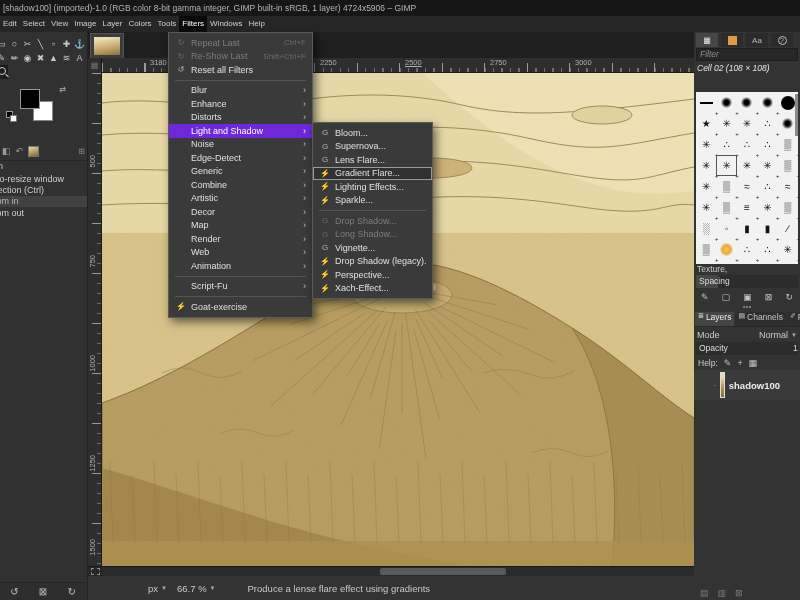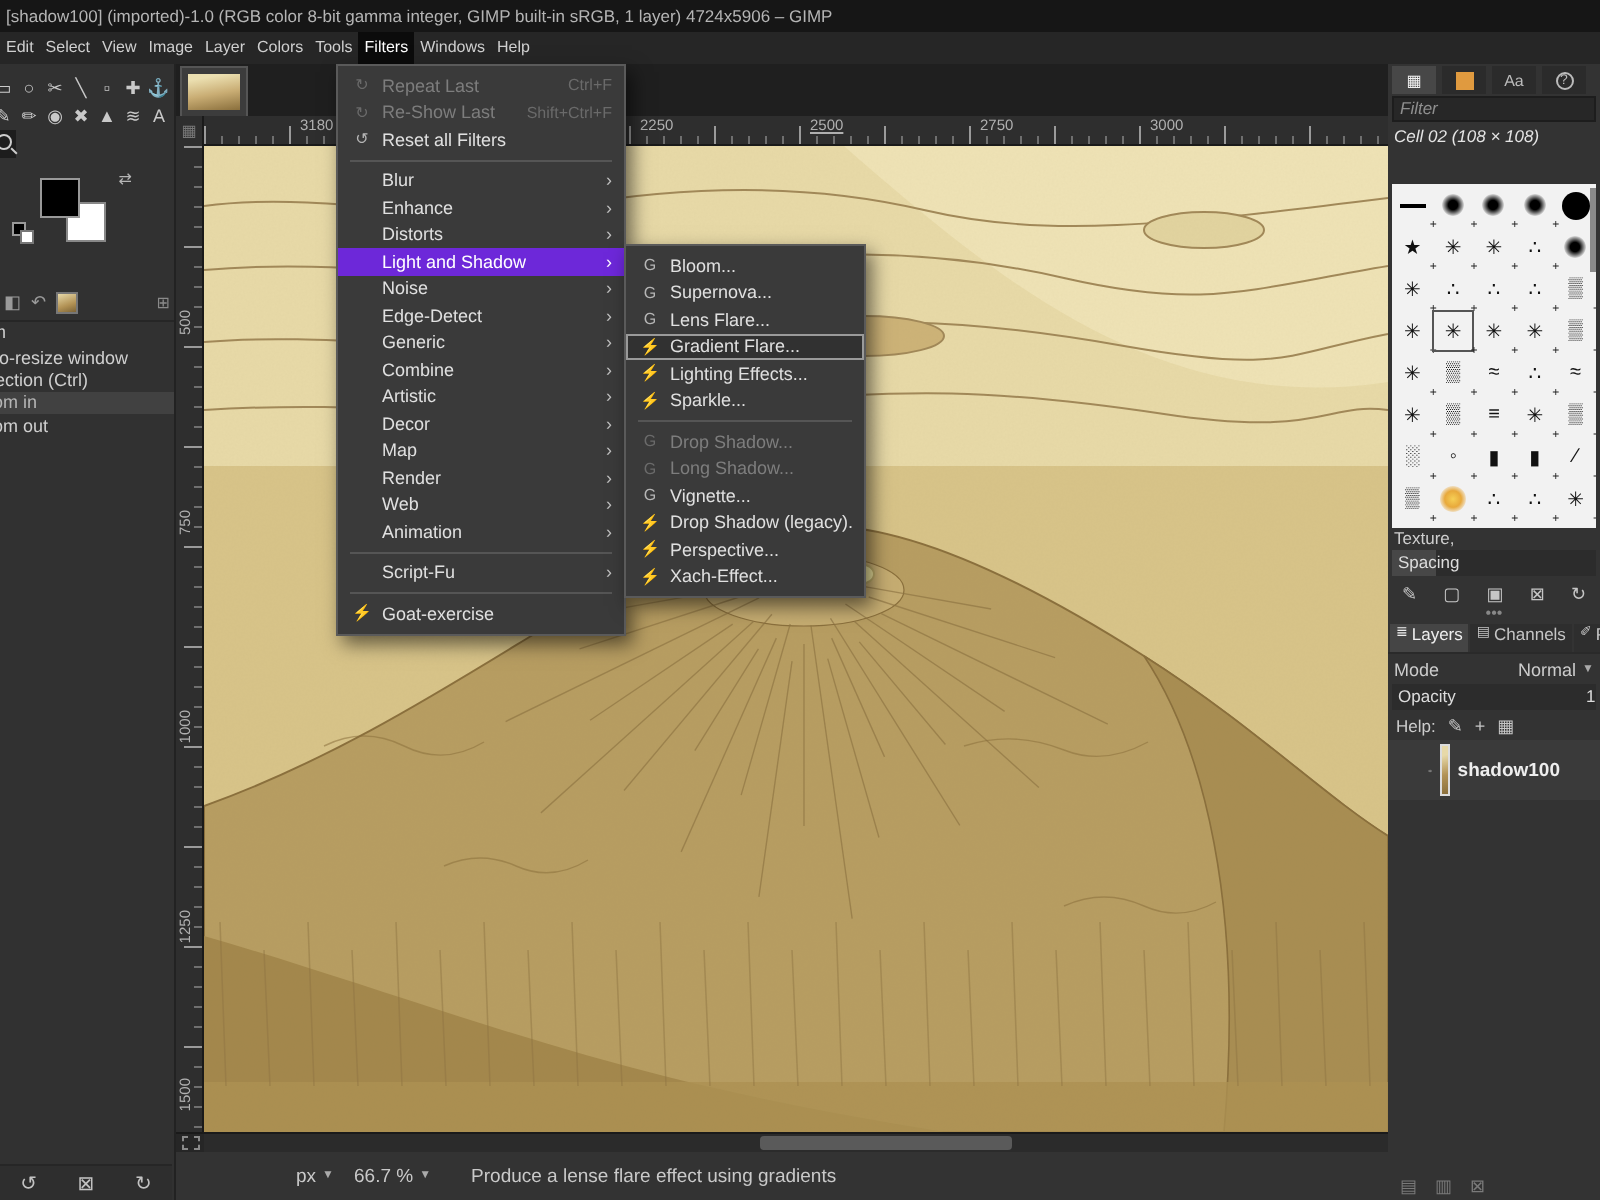--- a/index.html
+++ b/index.html
@@ -68,21 +68,21 @@
   #viewport svg{position:absolute;inset:0;width:100%;height:100%}
   #hscrollrow{height:10px;display:flex;background:#262626;border-top:1px solid #1a1a1a}
   #qmask{width:14px;display:flex;align-items:center;justify-content:center}
   #qmask .box{width:9px;height:7px;border:1px dashed #8a8a8a}
   #hscroll{flex:1;position:relative;background:#2b2b2b}
   #hthumb{position:absolute;left:278px;width:126px;top:1px;bottom:1px;background:#5a5a5a;border-radius:2px}
   #statusbar{height:24px;background:#333;display:flex;align-items:center;font-size:9.5px;
     color:#c9c9c9;padding-left:58px;gap:6px}
   .ssel{display:flex;align-items:center;gap:3px;padding:1px 2px;cursor:default}
   .ssel .car{font-size:6px;color:#aaa}
-  #smsg{margin-left:12px;white-space:nowrap}
+  #smsg{margin-left:24px;white-space:nowrap}
 
   
   #dock{position:absolute;left:694px;top:32px;width:106px;bottom:0;background:#333;
     display:flex;flex-direction:column;font-size:9px;color:#ccc;overflow:hidden}
   #dtabs{height:15px;display:flex;gap:3px;padding:1px 2px 0}
   .dtab{width:22px;display:flex;align-items:center;justify-content:center;font-size:8px;
     color:#bbb;background:#2b2b2b}
   .dtab.active{background:#474747;color:#eee}
   .dtab .sq{width:9px;height:9px;background:#e09a3f}
   .dtab .q{width:9px;height:9px;border:1px solid #bbb;border-radius:50%;font-size:7px;

